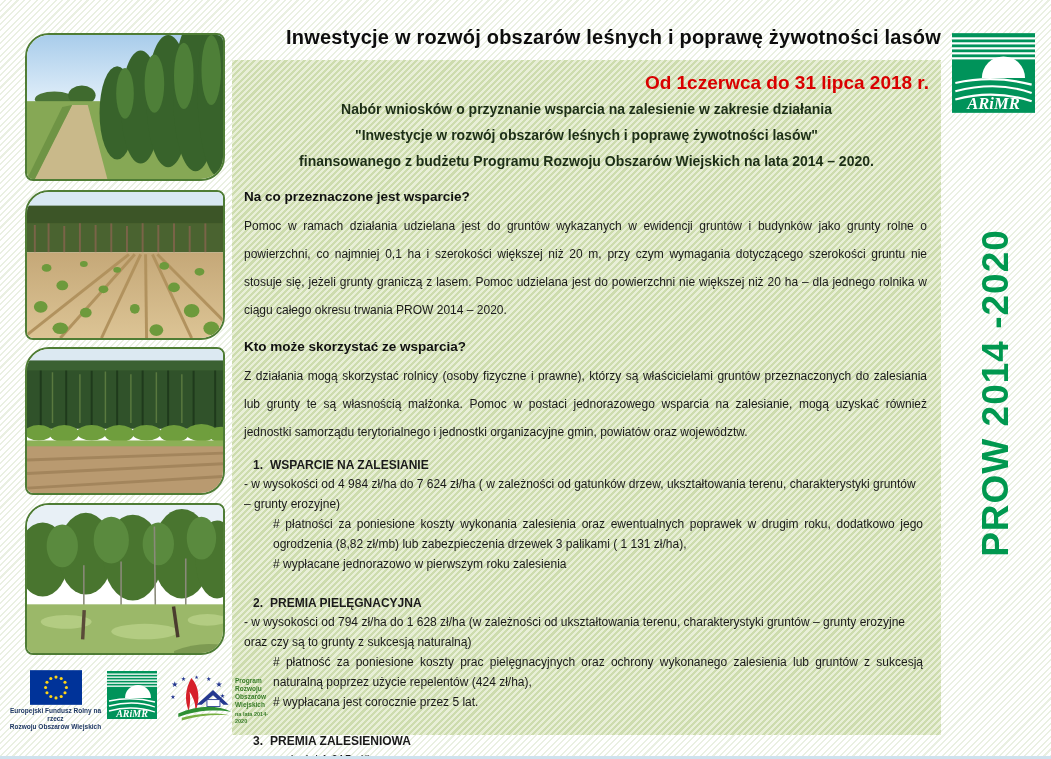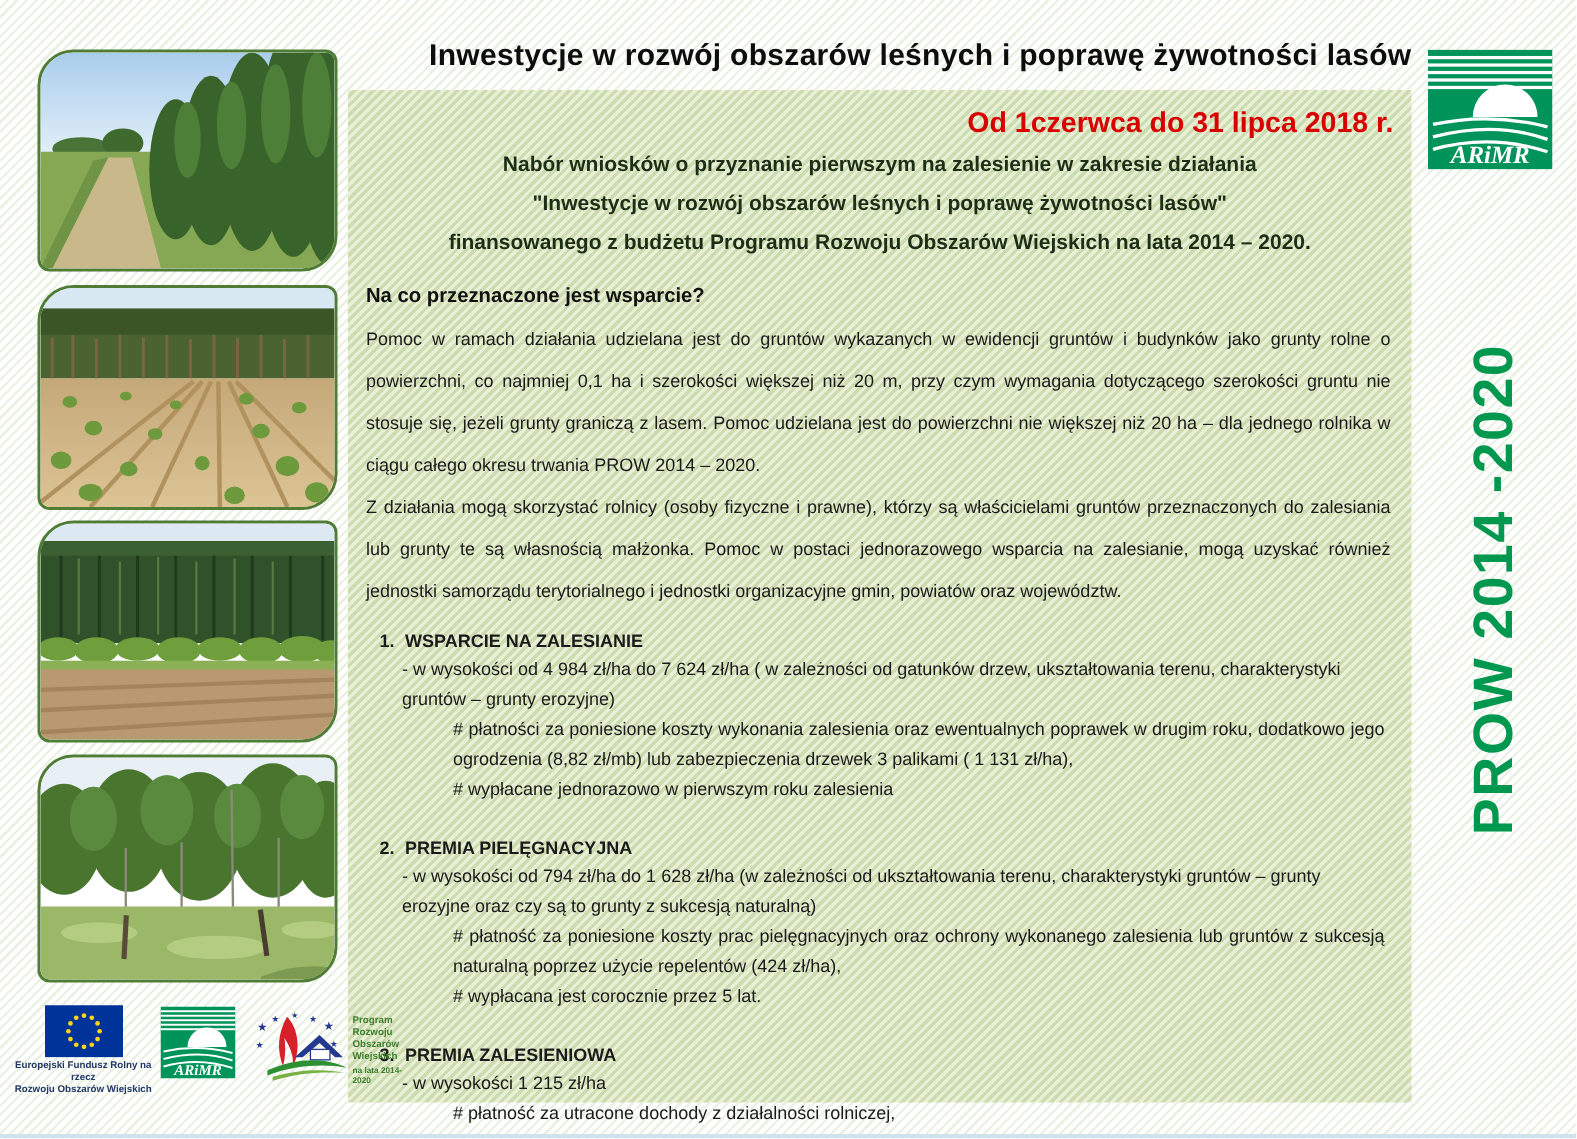--- a/index.html
+++ b/index.html
@@ -32,22 +32,22 @@
   }
   .date-line { text-align:right; font-weight:bold; font-size:19px; line-height:26px; color:var(--accent_red); margin-top:2px; }
   .intro-line { text-align:center; font-weight:bold; font-size:14px; line-height:26px; color:#1c2e16; }
   .section-heading { font-weight:bold; font-size:13.5px; line-height:18px; margin:14px 0 6px; color:#101010; }
   .section-body { font-size:12px; line-height:28px; text-align:justify; padding-right:2px; }
 
   .aid-list { margin-top:10px; }
   .aid-item { margin-bottom:20px; }
   .aid-head { display:flex; font-weight:bold; font-size:12px; line-height:18px; }
   .aid-num { margin-left:9px; width:17px; }
-  .aid-intro { margin-left:24px; font-size:12px; line-height:20px; padding-right:6px; }
-  .aid-detail { margin-left:58px; font-size:12px; line-height:20px; text-align:justify; padding-right:6px; }
+  .aid-intro { font-size:12px; line-height:20px; padding-right:6px; }
+  .aid-detail { margin-left:29px; font-size:12px; line-height:20px; text-align:justify; padding-right:6px; }
 
   .arimr-logo-top { position:absolute; left:952px; top:33px; width:83px; height:80px; }
   .arimr-logo-top svg, .arimr-logo-small svg { display:block; width:100%; height:100%; }
 
   .prow-vertical {
     position:absolute; left:827px; top:371px; width:340px; height:44px;
     transform:rotate(-90deg); transform-origin:center;
     text-align:center; font-weight:bold; font-size:37px; letter-spacing:1px;
     color:var(--prow_green); white-space:nowrap;
   }
@@ -226,27 +226,28 @@
         <ellipse cx="184" cy="118" rx="20" ry="6"></ellipse>
       </g>
       <rect x="56" y="108" width="3.5" height="30" fill="#5a4a38" transform="rotate(3 58 120)"></rect>
       <rect x="150" y="104" width="3.5" height="32" fill="#4a3c2e" transform="rotate(-8 152 120)"></rect>
       <path d="M150,150 Q175,140 200,144 L200,152 L150,152 Z" fill="#7d9a52"></path>
     </svg>
   </figure>
 
   <section class="panel">
     <div class="date-line">Od 1czerwca do 31 lipca 2018 r.</div>
-    <div class="intro-line">Nabór wniosków o przyznanie pierwszym na zalesienie w zakresie działania</div>
+    <div class="intro-line">Nabór wniosków o przyznanie wsparcia na zalesienie w zakresie działania</div>
     <div class="intro-line">"Inwestycje w rozwój obszarów leśnych i poprawę żywotności lasów"</div>
     <div class="intro-line">finansowanego z budżetu Programu Rozwoju Obszarów Wiejskich na lata 2014 – 2020.</div>
 
     <div class="section-heading">Na co przeznaczone jest wsparcie?</div>
     <p class="section-body">Pomoc w ramach działania udzielana jest do gruntów wykazanych w ewidencji gruntów i budynków jako grunty rolne o powierzchni, co najmniej 0,1 ha i szerokości większej niż 20 m, przy czym wymagania dotyczącego szerokości gruntu nie stosuje się, jeżeli grunty graniczą z lasem. Pomoc udzielana jest do powierzchni nie większej niż 20 ha – dla jednego rolnika w ciągu całego okresu trwania PROW 2014 – 2020.</p>
 
+    <div class="section-heading">Kto może skorzystać ze wsparcia?</div>
     <p class="section-body">Z działania mogą skorzystać rolnicy (osoby fizyczne i prawne), którzy są właścicielami gruntów przeznaczonych do zalesiania lub grunty te są własnością małżonka. Pomoc w postaci jednorazowego wsparcia na zalesianie, mogą uzyskać również jednostki samorządu terytorialnego i jednostki organizacyjne gmin, powiatów oraz województw.</p>
 
 
     <div class="aid-list">
 
       <div class="aid-item">
         <div class="aid-head">
           <span class="aid-num">1.</span>
           <span class="aid-title">WSPARCIE NA ZALESIANIE</span>
         </div>

